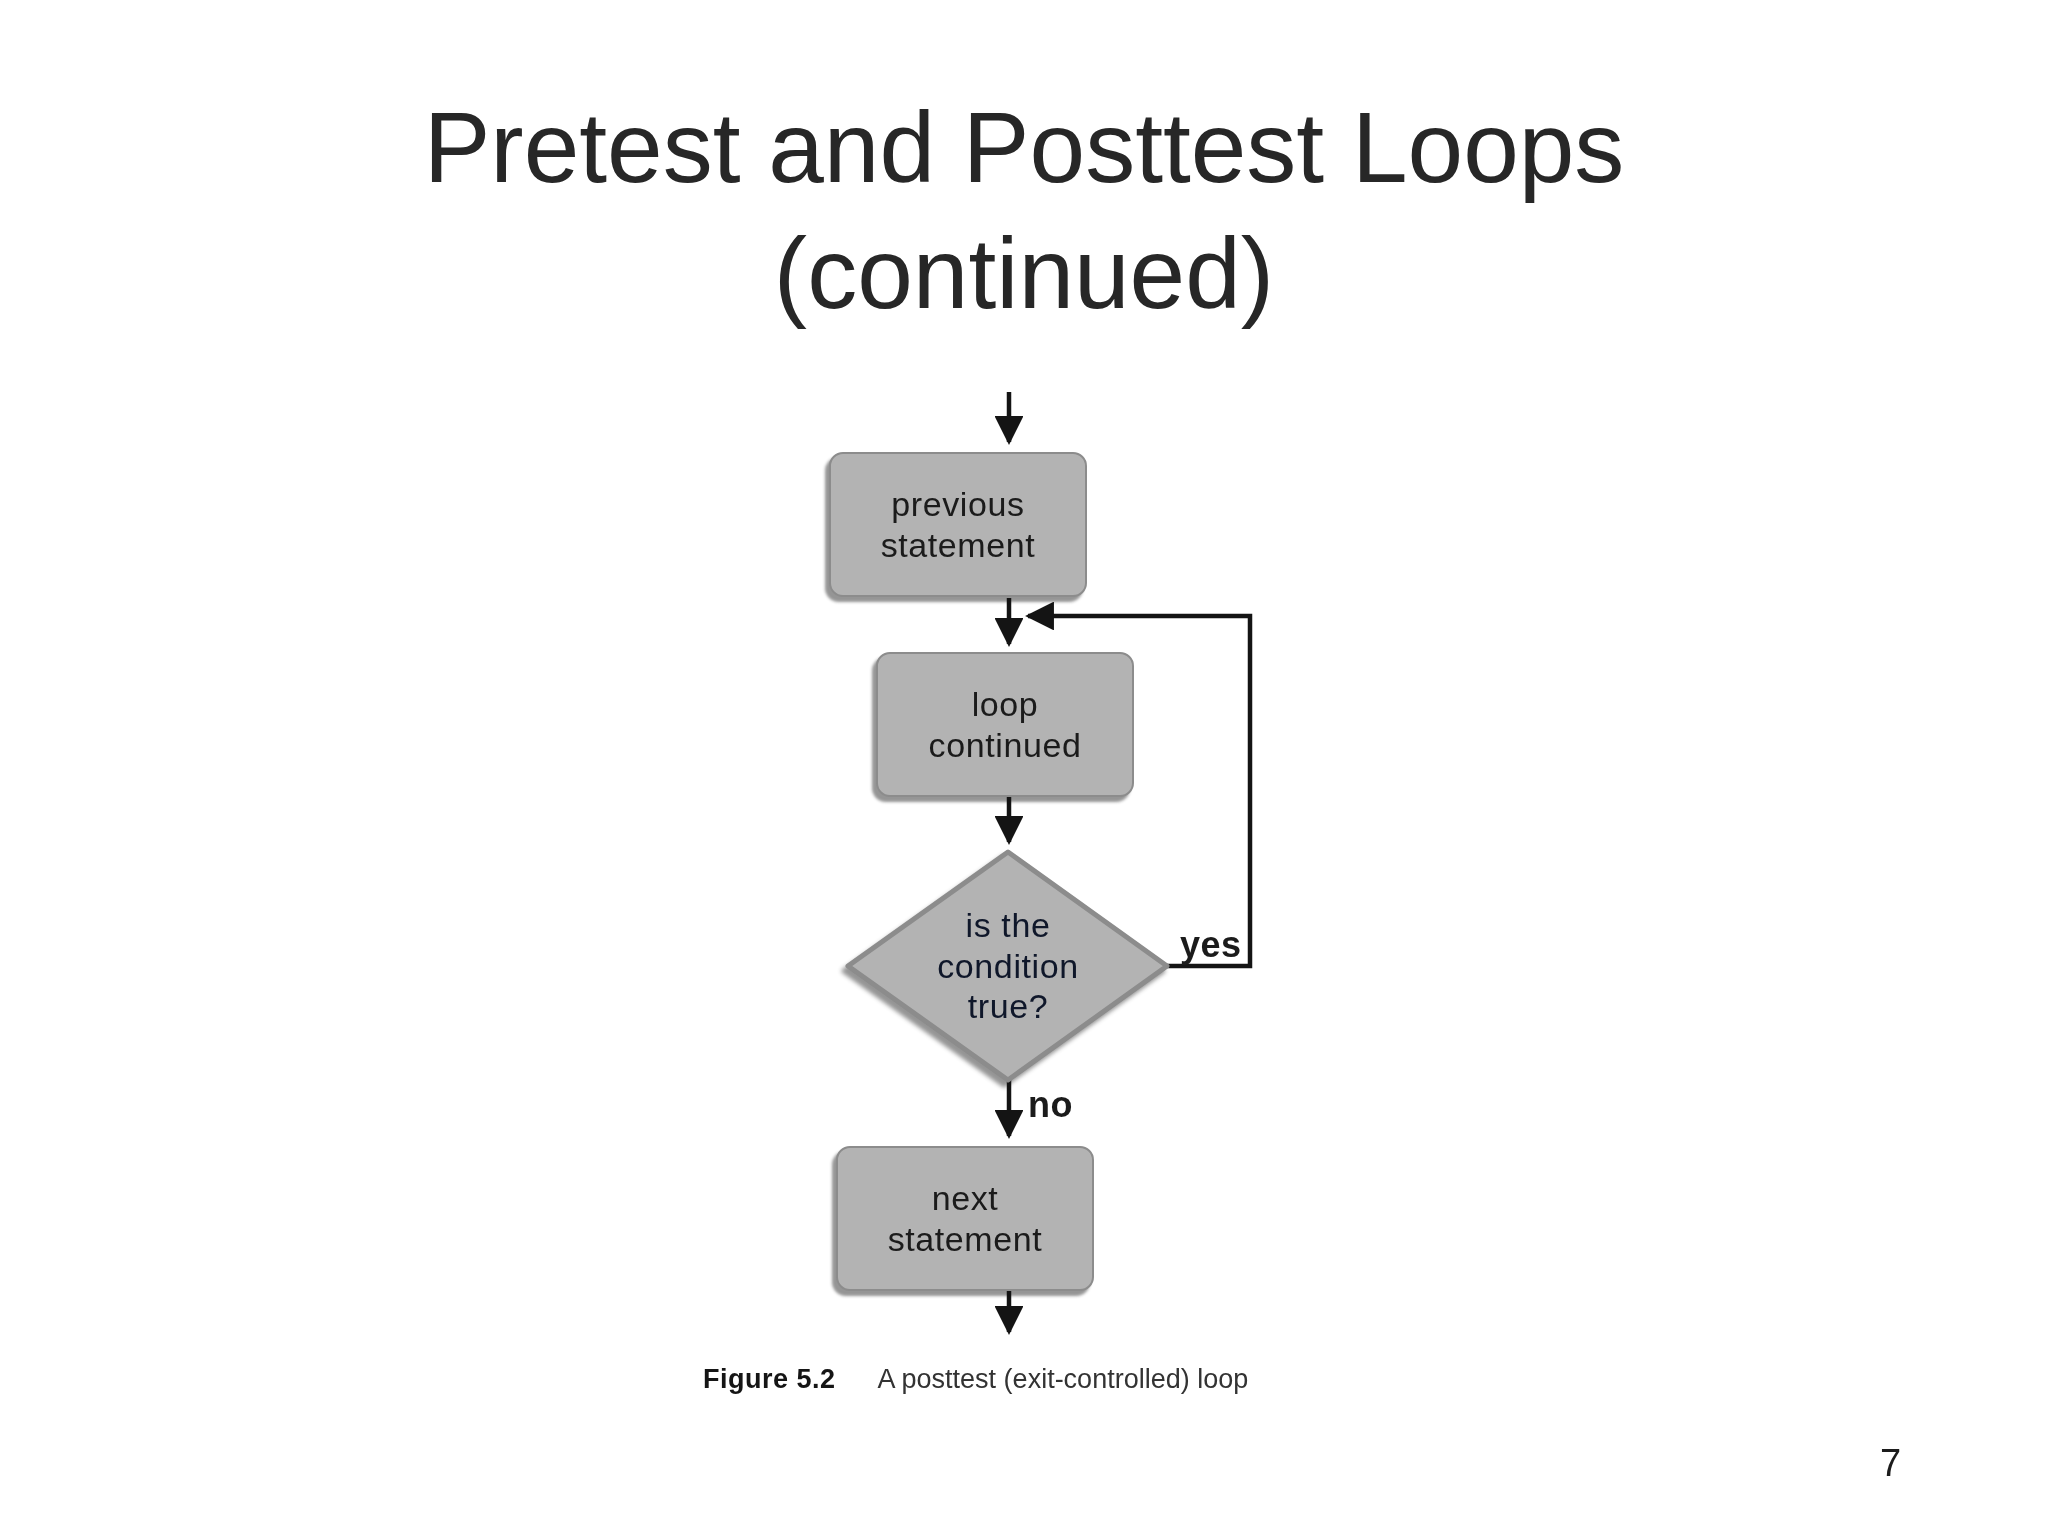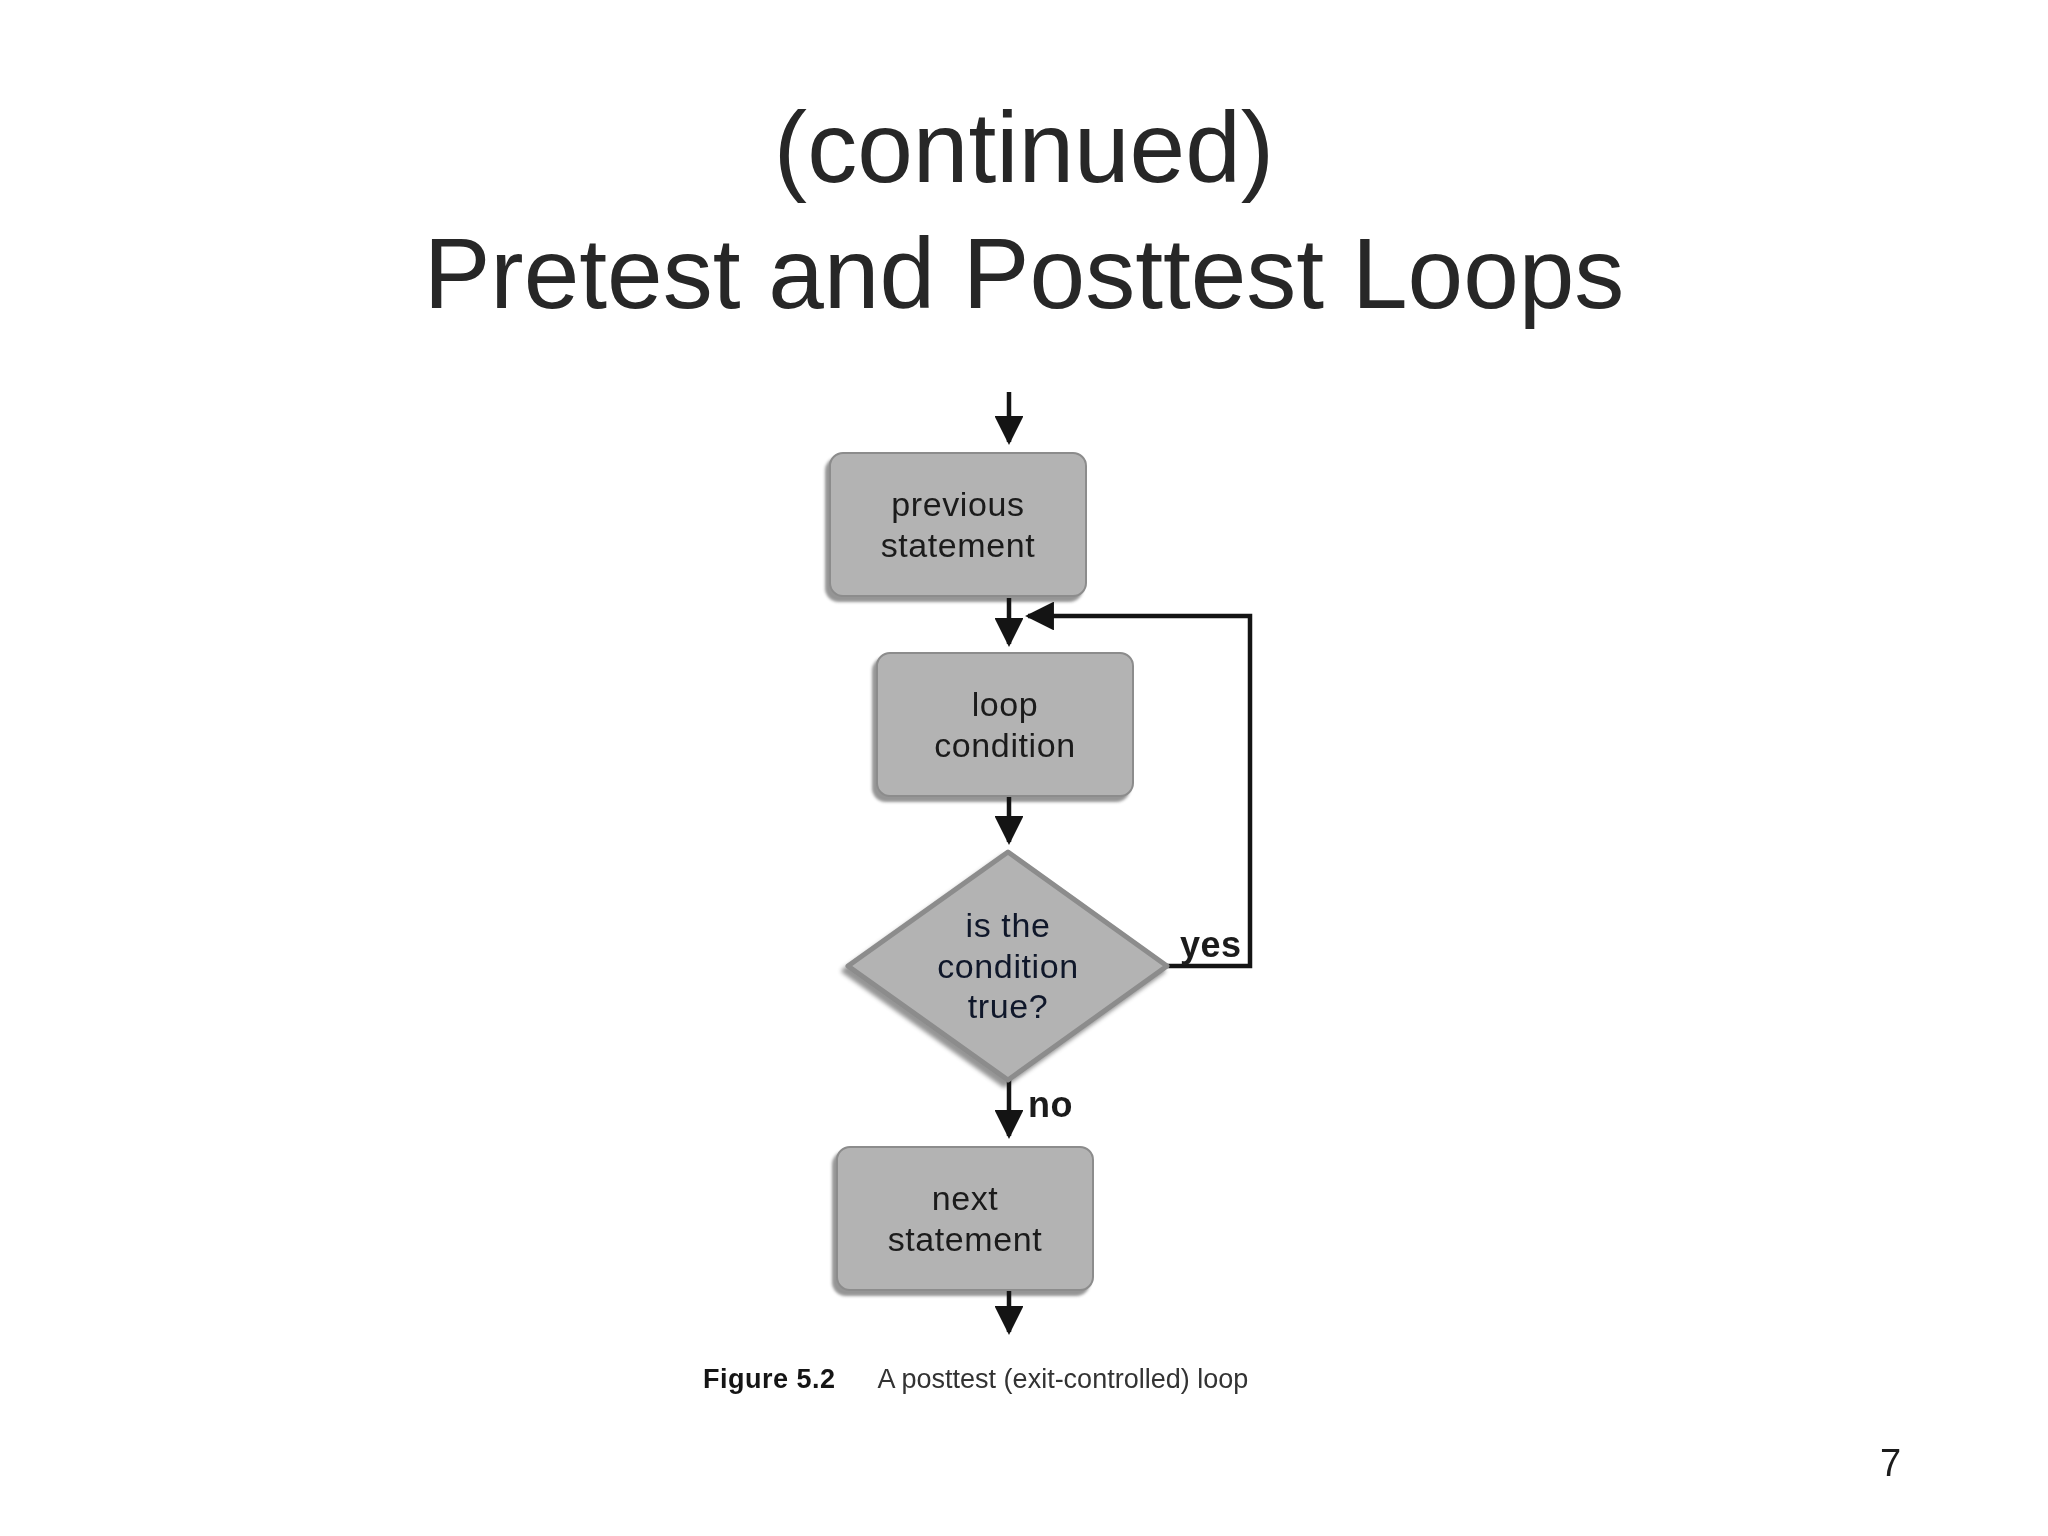--- a/index.html
+++ b/index.html
@@ -113,22 +113,22 @@
     font-size: 38px;
     color: #1c1c1c;
   }
 </style>
 </head>
 <body>
 
 <div class="slide">
 
   <div class="title">
+    <div>Pretest and Posttest Loops</div>
     <div>(continued)</div>
-    <div>Pretest and Posttest Loops</div>
   </div>
 
   <svg class="connectors" viewBox="0 0 2048 1536">
     <defs>
       <marker id="ah" viewBox="0 0 10 10" refX="9" refY="5" markerWidth="7.4" markerHeight="6.4" orient="auto-start-reverse">
         <path d="M0,0 L10,5 L0,10 z" fill="#141414"></path>
       </marker>
     </defs>
     <g stroke="#141414" stroke-width="4.5" fill="none">
 
@@ -144,21 +144,21 @@
 
       <path d="M1009,1291 L1009,1332" marker-end="url(#ah)"></path>
     </g>
 
     <polygon points="1008,852 1167,966 1008,1080 848,966" fill="#b3b3b3" stroke="#8c8c8c" stroke-width="5" stroke-linejoin="round" style="filter: drop-shadow(-4px 5px 2px rgba(20,20,20,0.45));"></polygon>
   </svg>
 
   <div class="node node-previous">previous
 statement</div>
   <div class="node node-loop">loop
-condition</div>
+continued</div>
   <div class="diamond-label">is the
 condition
 true?</div>
   <div class="node node-next">next
 statement</div>
 
   <div class="branch-label label-yes">yes</div>
   <div class="branch-label label-no">no</div>
 
   <div class="caption">

